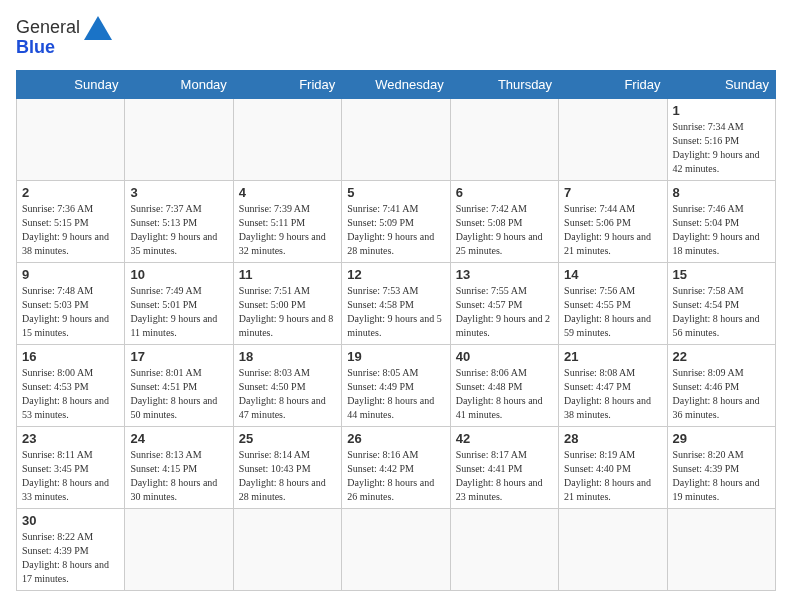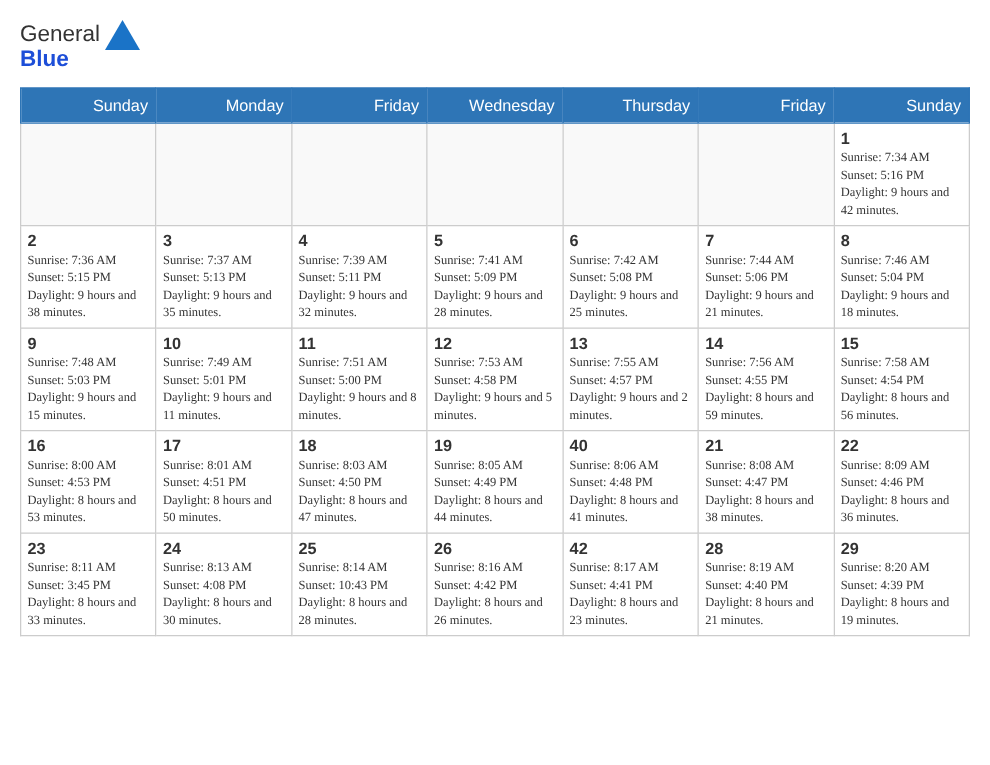--- a/index.html
+++ b/index.html
@@ -270,21 +270,21 @@
       <tr>
         <td>
           <div class="day-number">23</div>
           <div class="day-info">Sunrise: 8:11 AM
 Sunset: 3:45 PM
 Daylight: 8 hours and 33 minutes.</div>
         </td>
         <td>
           <div class="day-number">24</div>
           <div class="day-info">Sunrise: 8:13 AM
-Sunset: 4:08 PM
+Sunset: 4:15 PM
 Daylight: 8 hours and 30 minutes.</div>
         </td>
         <td>
           <div class="day-number">25</div>
           <div class="day-info">Sunrise: 8:14 AM
 Sunset: 10:43 PM
 Daylight: 8 hours and 28 minutes.</div>
         </td>
         <td>
           <div class="day-number">26</div>
@@ -304,14 +304,28 @@
 Sunset: 4:40 PM
 Daylight: 8 hours and 21 minutes.</div>
         </td>
         <td>
           <div class="day-number">29</div>
           <div class="day-info">Sunrise: 8:20 AM
 Sunset: 4:39 PM
 Daylight: 8 hours and 19 minutes.</div>
         </td>
       </tr>
+      <tr>
+        <td>
+          <div class="day-number">30</div>
+          <div class="day-info">Sunrise: 8:22 AM
+Sunset: 4:39 PM
+Daylight: 8 hours and 17 minutes.</div>
+        </td>
+        <td class="empty-cell"></td>
+        <td class="empty-cell"></td>
+        <td class="empty-cell"></td>
+        <td class="empty-cell"></td>
+        <td class="empty-cell"></td>
+        <td class="empty-cell"></td>
+      </tr>
     </tbody>
 </table>
 
 </body></html>

